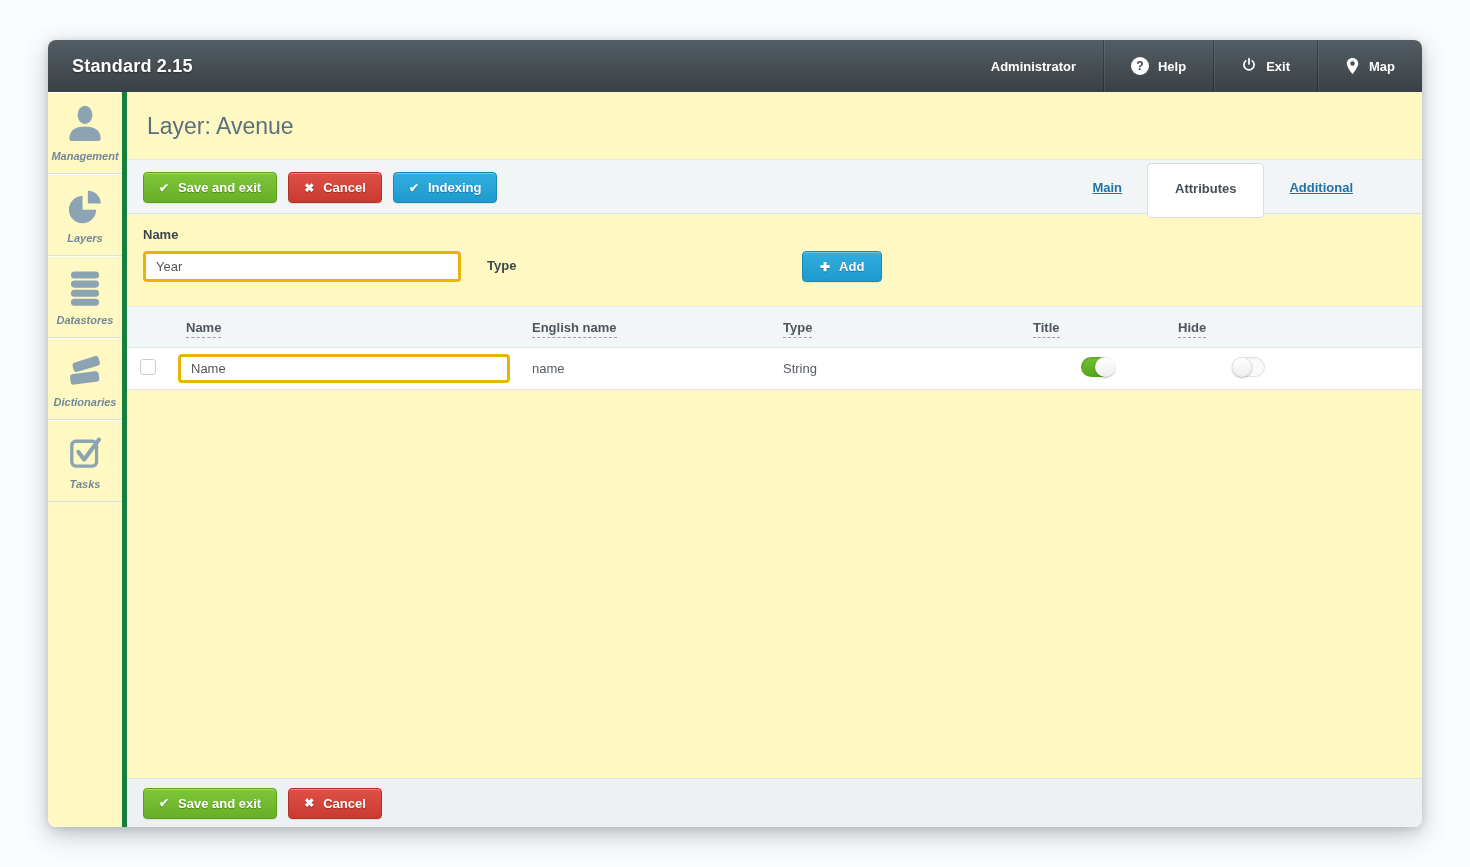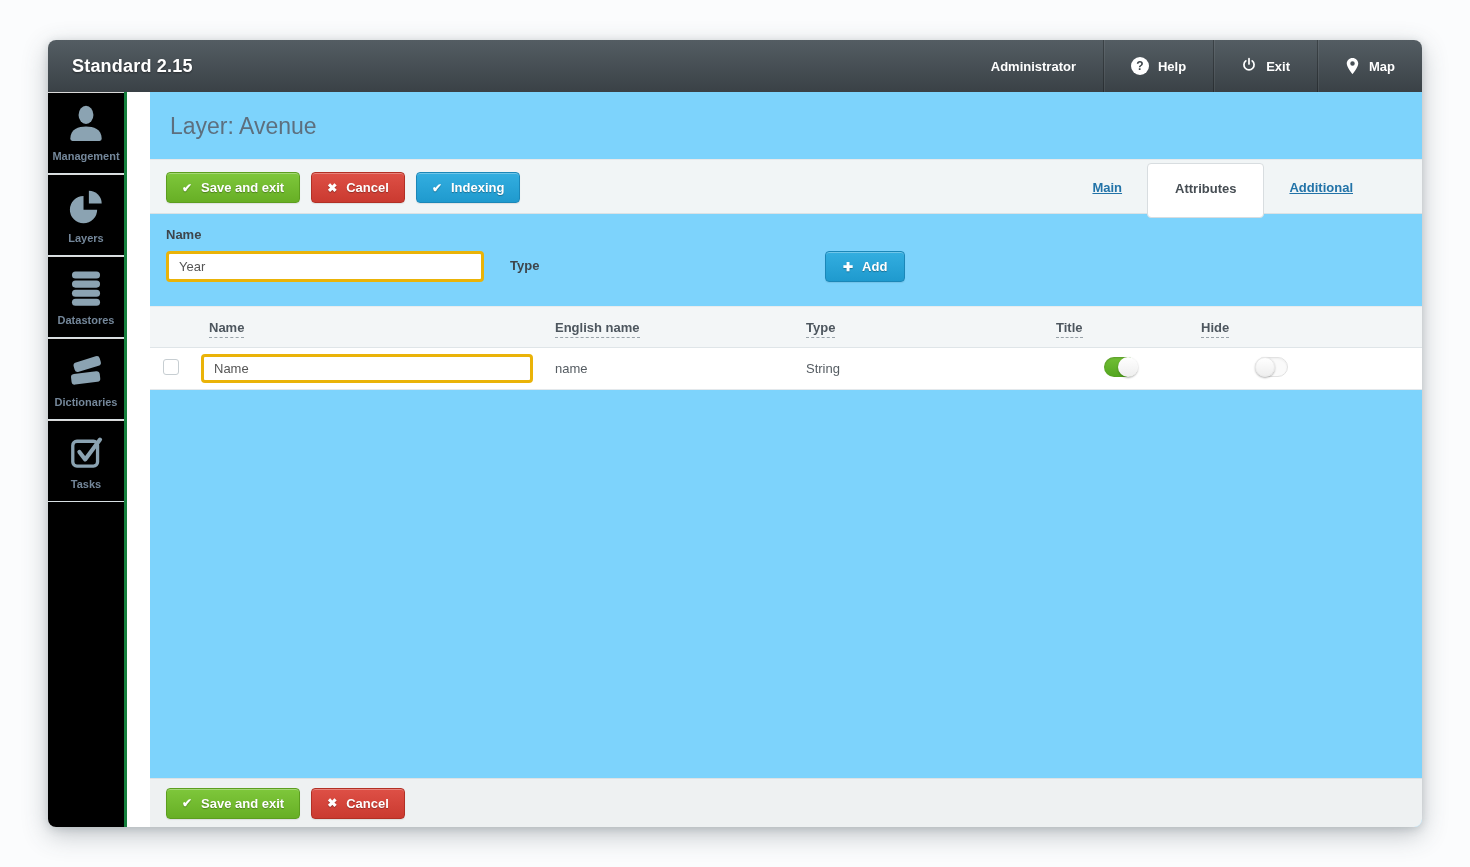--- a/index.html
+++ b/index.html
@@ -23,30 +23,30 @@
     font-size:13px; font-weight:bold; color:#fff; cursor:pointer;
     border-left:1px solid rgba(0,0,0,.28); box-shadow:inset 1px 0 0 rgba(255,255,255,.07);
   }
   .hdr-item:first-child { border-left:none; box-shadow:none; cursor:default; }
   .q-icon {
     width:18px; height:18px; border-radius:50%; background:#fff; color:#3c444a;
     font-size:12px; font-weight:bold; display:flex; align-items:center; justify-content:center;
   }
   
   .body { flex:1; display:flex; min-height:0; }
-  .side { width:79px; flex:0 0 79px; background:#000000; border-right:3px solid #15803d; }
+  .side { width:79px; flex:0 0 79px; background:#fef9c3; border-right:5px solid #15803d;font-style:italic; }
   .side-item {
     text-align:center; padding:13px 2px 11px; color:#8ba3b2; cursor:pointer;
     border-bottom:1px solid #d8e0e4; box-shadow:inset 0 1px 0 rgba(255,255,255,.85);
   }
   .side-item svg { display:block; margin:0 auto; }
   .side-lbl { display:block; margin-top:7px; font-size:11px; font-weight:bold; color:#74879a; }
   .side-item.active { background:#4e96c1; color:#fff; border-bottom-color:#4e96c1; box-shadow:none; }
   .side-item.active .side-lbl { color:#fff; }
-  .content { flex:1; background:#7dd3fc; display:flex; flex-direction:column; min-width:0;margin-left:23px; }
+  .content { flex:1; background:#fef9c3; display:flex; flex-direction:column; min-width:0; }
   
   .page-head { padding:21px 20px 19px; }
   .page-title { font-size:23px; color:#5d6f7e; }
   
   .toolbar {
     background:#f1f5f6; border-top:1px solid #e7e9ea; border-bottom:1px solid #dbe2e5;
     height:55px; flex:0 0 55px; padding:12px 16px; display:flex; align-items:flex-start; position:relative; z-index:3;
   }
   .btn {
     display:inline-flex; align-items:center; gap:9px; height:31px; padding:0 15px;

